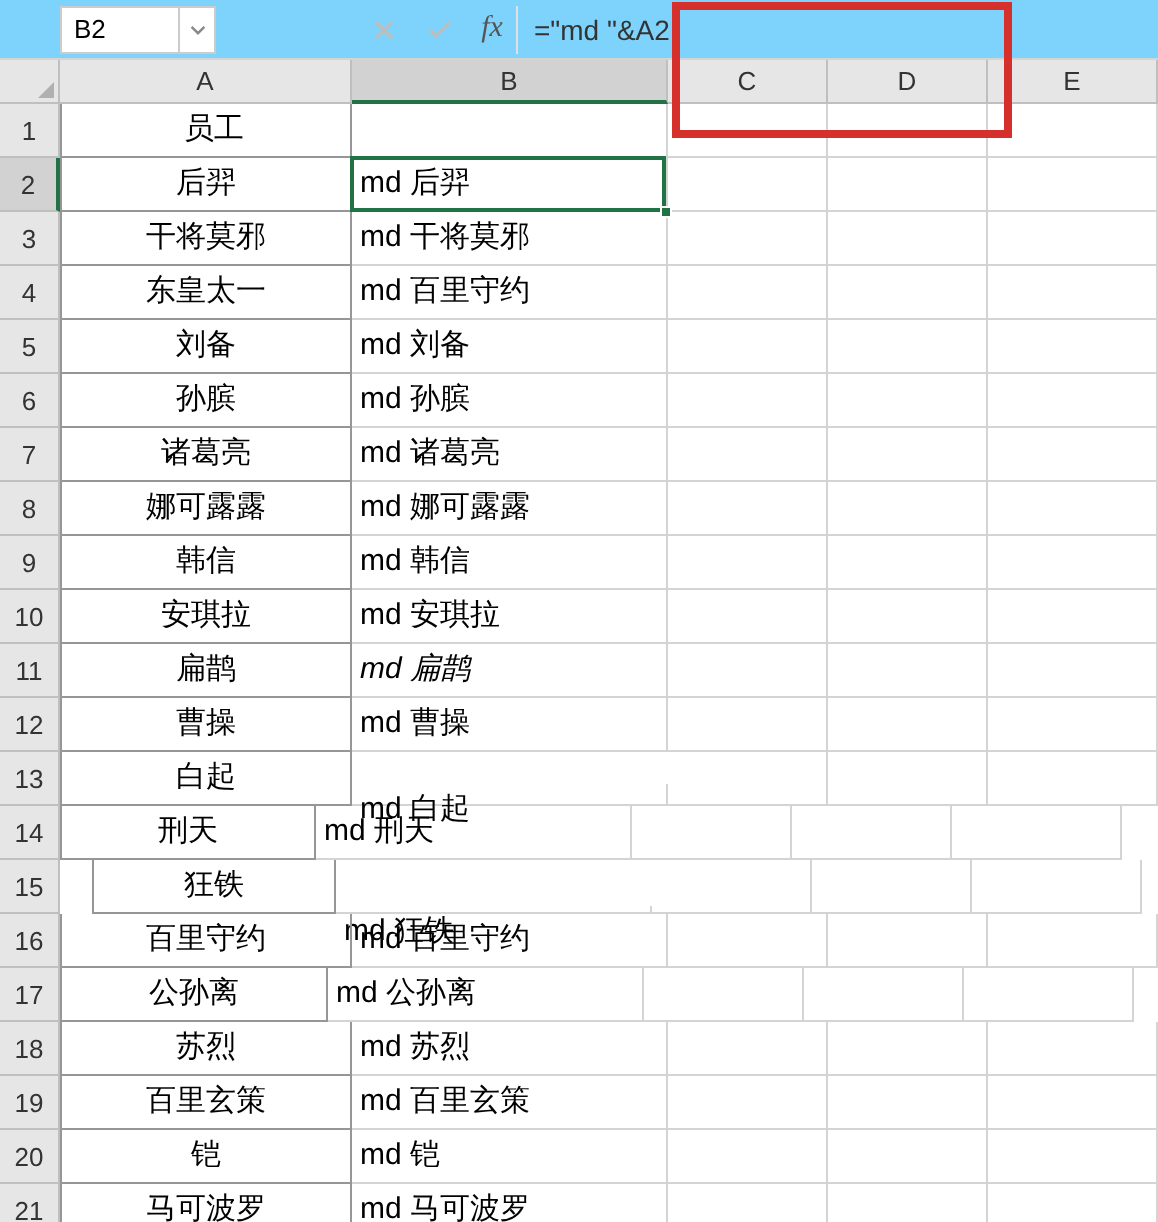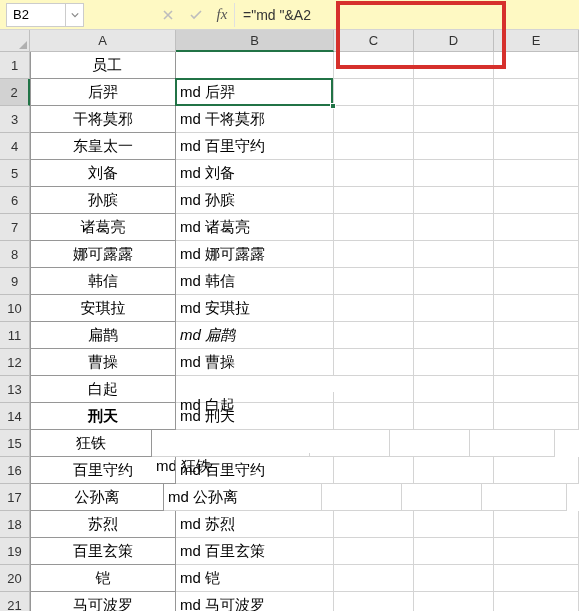--- a/index.html
+++ b/index.html
@@ -10,21 +10,22 @@
     width: 579px;
     height: 611px;
     overflow: hidden;
     position: relative;
   }
   .top-bar {
     display: flex;
     align-items: center;
     height: 30px;
     border-bottom: 1px solid #d4d4d4;
-    background: #fef9c3;
+    background: #7dd3fc;
+    padding-left: 24px;
   }
   .name-box {
     width: 60px;
     height: 24px;
     border: 1px solid #ccc;
     background: #fff;
     margin-left: 6px;
     display: flex;
     align-items: center;
     padding: 0 6px;
@@ -320,29 +321,29 @@
       <div class="row">
         <div class="row-h">13</div>
         <div class="cell colA col-A" style="width: 146px;">白起</div>
         <div class="cell colB col-B" style="width: 158px; margin-top: 16px;">md 白起</div>
         <div class="cell col-C" style="width: 80px;"></div>
         <div class="cell col-D" style="width: 80px;"></div>
         <div class="cell col-E" style="width: 85px;"></div>
       </div>
       <div class="row">
         <div class="row-h">14</div>
-        <div class="cell colA col-A" style="width: 146px; font-weight: bold;">刑天</div>
+        <div class="cell colA col-A" style="width: 128px;">刑天</div>
         <div class="cell colB col-B" style="width: 158px;">md 刑天</div>
         <div class="cell col-C" style="width: 80px;"></div>
         <div class="cell col-D" style="width: 80px;"></div>
         <div class="cell col-E" style="width: 85px;"></div>
       </div>
       <div class="row">
         <div class="row-h">15</div>
-        <div class="cell colA col-A" style="width: 122px;">狂铁</div>
+        <div class="cell colA col-A" style="width: 122px; margin-left: 16px;">狂铁</div>
         <div class="cell colB col-B" style="width: 158px; margin-top: 23px;">md 狂铁</div>
         <div class="cell col-C" style="width: 80px;"></div>
         <div class="cell col-D" style="width: 80px;"></div>
         <div class="cell col-E" style="width: 85px;"></div>
       </div>
       <div class="row">
         <div class="row-h">16</div>
         <div class="cell colA col-A" style="width: 146px;">百里守约</div>
         <div class="cell colB col-B" style="width: 158px;">md 百里守约</div>
         <div class="cell col-C" style="width: 80px;"></div>

